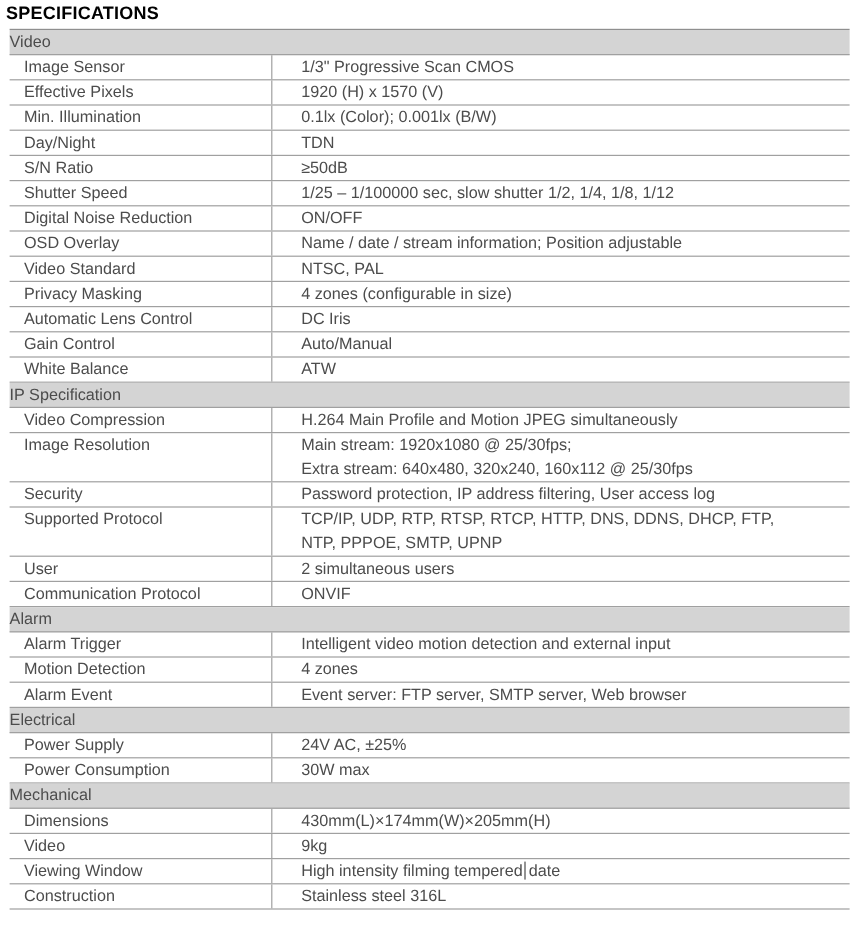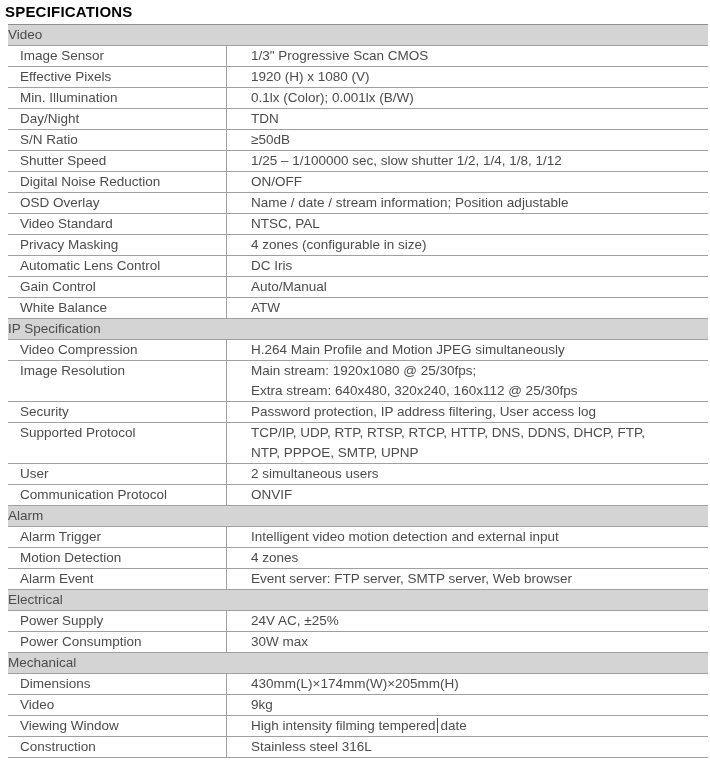--- a/index.html
+++ b/index.html
@@ -74,21 +74,21 @@
     <div class="section-header">Video</div>
     <div class="spec-row">
       <div class="spec-label">Image Sensor</div>
       <div class="spec-value">
         <div class="value-line"><span>1/3" Progressive Scan CMOS</span></div>
       </div>
     </div>
     <div class="spec-row">
       <div class="spec-label">Effective Pixels</div>
       <div class="spec-value">
-        <div class="value-line"><span>1920 (H) x 1080 (V)</span></div>
+        <div class="value-line"><span>1920 (H) x 1570 (V)</span></div>
       </div>
     </div>
     <div class="spec-row">
       <div class="spec-label">Min. Illumination</div>
       <div class="spec-value">
         <div class="value-line"><span>0.1lx (Color); 0.001lx (B/W)</span></div>
       </div>
     </div>
     <div class="spec-row">
       <div class="spec-label">Day/Night</div>

